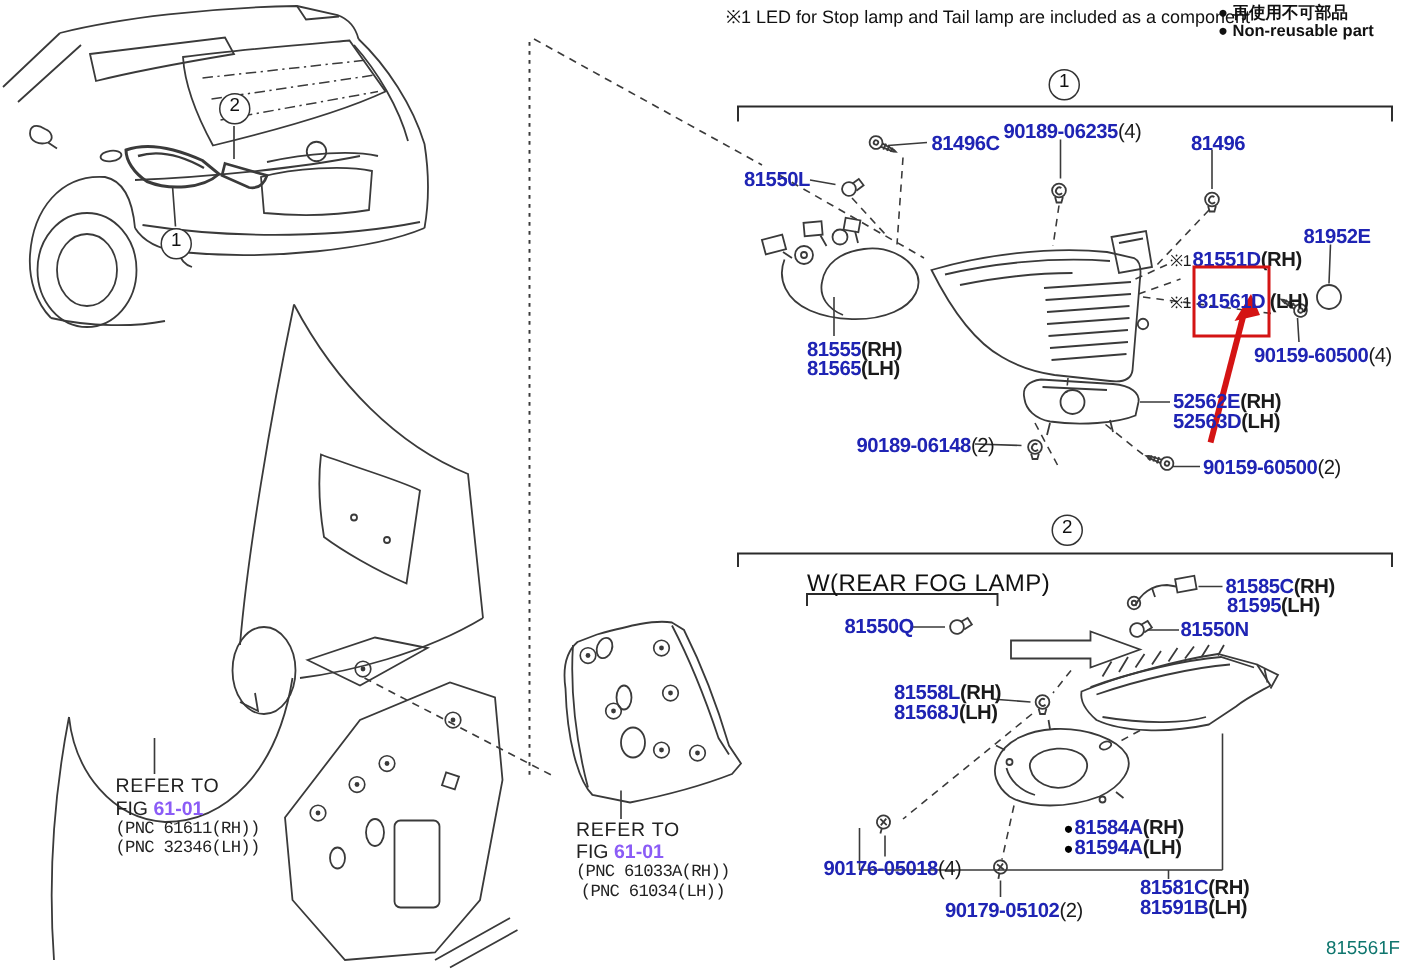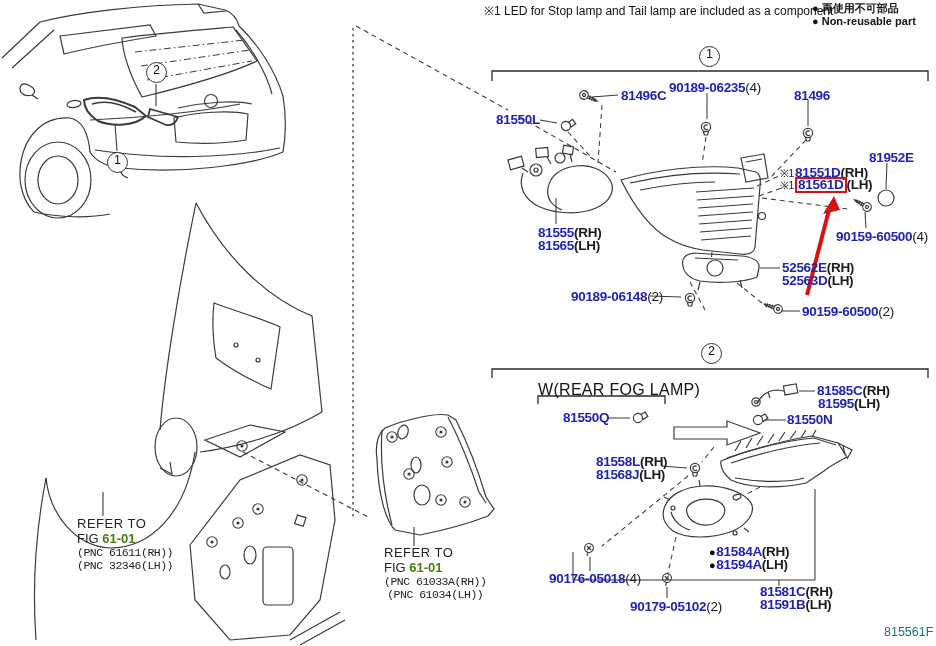--- a/index.html
+++ b/index.html
@@ -10,31 +10,31 @@
   svg{position:absolute;left:0;top:0;}
   .lbl{
     position:absolute;white-space:nowrap;line-height:13px;
     font:bold 13.5px "Liberation Sans",sans-serif;color:#1f24b4;letter-spacing:-0.3px;
   }
   .lbl .num{color:#1f24b4;}
   .lbl .side{color:#1a1a1a;}
   .lbl .qty{color:#1a1a1a;font-weight:normal;}
   .lbl .pfx{color:#1a1a1a;font-weight:normal;font-size:10.5px;margin-right:1px;}
   .lbl .bullet{color:#000;font-size:11px;margin-right:1px;}
-  .lbl .boxed{border:2.4px solid #d41414;padding:0 1px;display:inline-block;line-height:12px;}
+  .lbl .boxed{border:2.4px solid #d41414;padding:16px 1px;display:inline-block;line-height:12px;}
   .note{position:absolute;white-space:nowrap;font:12px "Liberation Sans",sans-serif;color:#111;}
   .note-jp{font-weight:bold;font-size:11px;}
   .circ{
     position:absolute;width:19px;height:19px;border:1.4px solid #333;border-radius:50%;
     text-align:center;line-height:19px;font:12.5px "Liberation Sans",sans-serif;color:#111;background:#fff;
   }
   .refer{position:absolute;white-space:nowrap;color:#222;}
   .refer .r1{font:13px "Liberation Sans",sans-serif;letter-spacing:0.5px;}
   .refer .r2{font:13px "Liberation Sans",sans-serif;}
-  .refer .fig{color:#4d7c0f;font-weight:bold;}
+  .refer .fig{color:#8b5cf6;font-weight:bold;}
   .refer .pnc{font:11.5px "Liberation Mono","DejaVu Sans Mono",monospace;letter-spacing:-0.5px;text-align:center;}
   .figcode{position:absolute;font:12.5px "Liberation Sans",sans-serif;color:#0f766e;}
 </style>
 </head>
 <body>
 
 <div class="stage">
 
 <svg width="936" height="646" viewBox="0 0 936 646">
   <defs>

